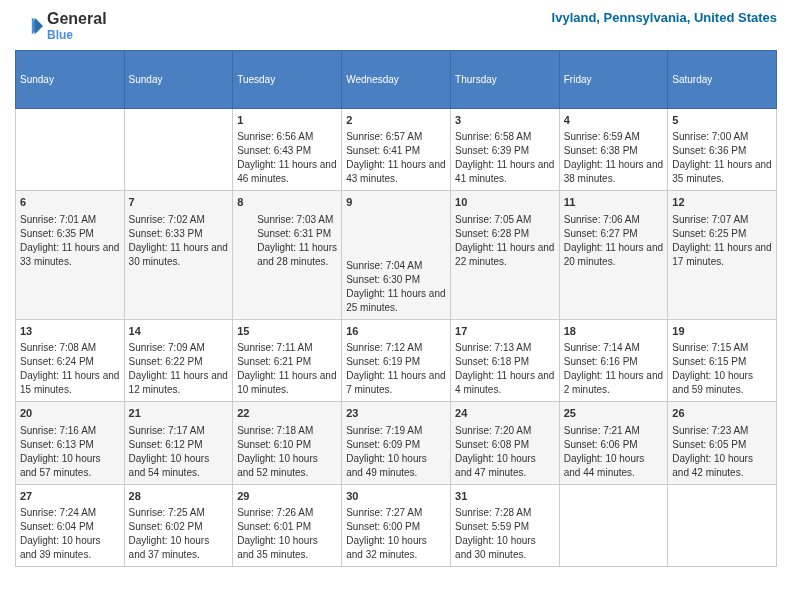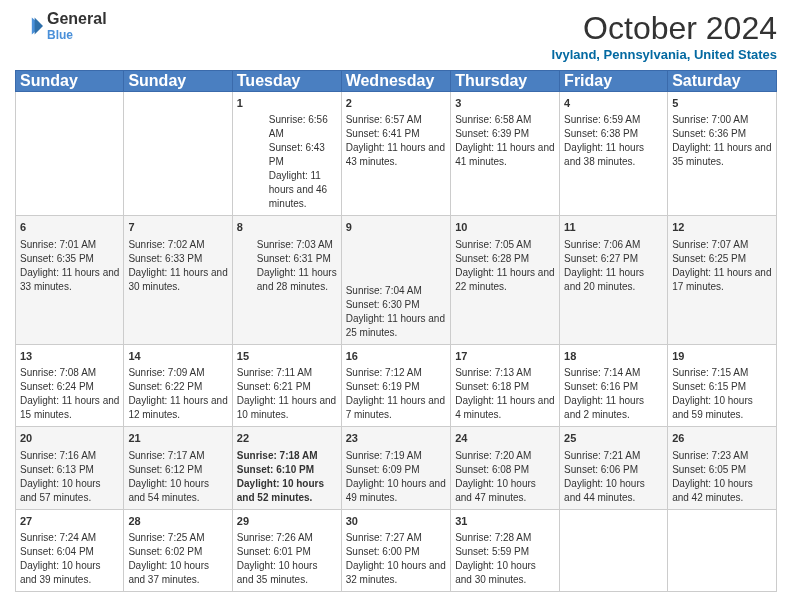--- a/index.html
+++ b/index.html
@@ -40,24 +40,24 @@
       font-weight: bold;
     }
     table {
       width: 100%;
       border-collapse: collapse;
       font-size: 10.5px;
     }
     thead tr th {
       background-color: #4a7fc1;
       color: #fff;
-      padding: 1px 4px;
+      padding: 23px 4px;
       text-align: left;
-      font-size: 16px;
-      font-weight: bold;
+      font-size: 10px;
+      font-weight: normal;
       border: 1px solid #3a6aab;
     }
     tbody tr td {
       border: 1px solid #ccc;
       padding: 4px 4px;
       vertical-align: top;
       width: 110px;
       min-height: 70px;
       color: #333;
       line-height: 1.4;
@@ -94,21 +94,20 @@
       <rect x="0" y="0" width="40" height="40" fill="white"></rect>
       <polygon points="24,8 38,20 24,32 24,8" fill="#4a90d9"></polygon>
       <polygon points="28,8 40,20 28,32 28,8" fill="#2e6faa"></polygon>
     </svg>
     <div>
       <div style="font-size:16px;font-weight:bold;color:#333;">General</div>
       <div style="font-size:12px;font-weight:bold;color:#4a90d9;">Blue</div>
     </div>
   </div>
   <div class="title-block">
-    <div class="month-title">October 2024</div>
     <div class="location">Ivyland, Pennsylvania, United States</div>
   </div>
 </div>
 
 <table>
   <thead>
     <tr>
     <th>Sunday</th>
         <th>Sunday</th>
         <th>Tuesday</th>
@@ -117,21 +116,21 @@
         <th>Friday</th>
         <th>Saturday</th>
       </tr>
   </thead>
   <tbody id="calendar-body">
   <tr>
         <td class="empty"></td>
         <td class="empty"></td>
         <td>
           <span class="day-num">1</span>
-          <div class="day-info" style="white-space: pre-line; margin-left: 32px;">Sunrise: 6:56 AM
+          <div class="day-info" style="white-space: pre-line;">Sunrise: 6:56 AM
 Sunset: 6:43 PM
 Daylight: 11 hours and 46 minutes.</div>
         </td>
         <td>
           <span class="day-num">2</span>
           <div class="day-info" style="white-space: pre-line;">Sunrise: 6:57 AM
 Sunset: 6:41 PM
 Daylight: 11 hours and 43 minutes.</div>
         </td>
         <td>
@@ -249,21 +248,21 @@
 Daylight: 10 hours and 57 minutes.</div>
         </td>
         <td>
           <span class="day-num">21</span>
           <div class="day-info" style="white-space: pre-line;">Sunrise: 7:17 AM
 Sunset: 6:12 PM
 Daylight: 10 hours and 54 minutes.</div>
         </td>
         <td>
           <span class="day-num">22</span>
-          <div class="day-info" style="white-space: pre-line; font-weight: bold;">Sunrise: 7:18 AM
+          <div class="day-info" style="white-space: pre-line;">Sunrise: 7:18 AM
 Sunset: 6:10 PM
 Daylight: 10 hours and 52 minutes.</div>
         </td>
         <td>
           <span class="day-num">23</span>
           <div class="day-info" style="white-space: pre-line;">Sunrise: 7:19 AM
 Sunset: 6:09 PM
 Daylight: 10 hours and 49 minutes.</div>
         </td>
         <td>

